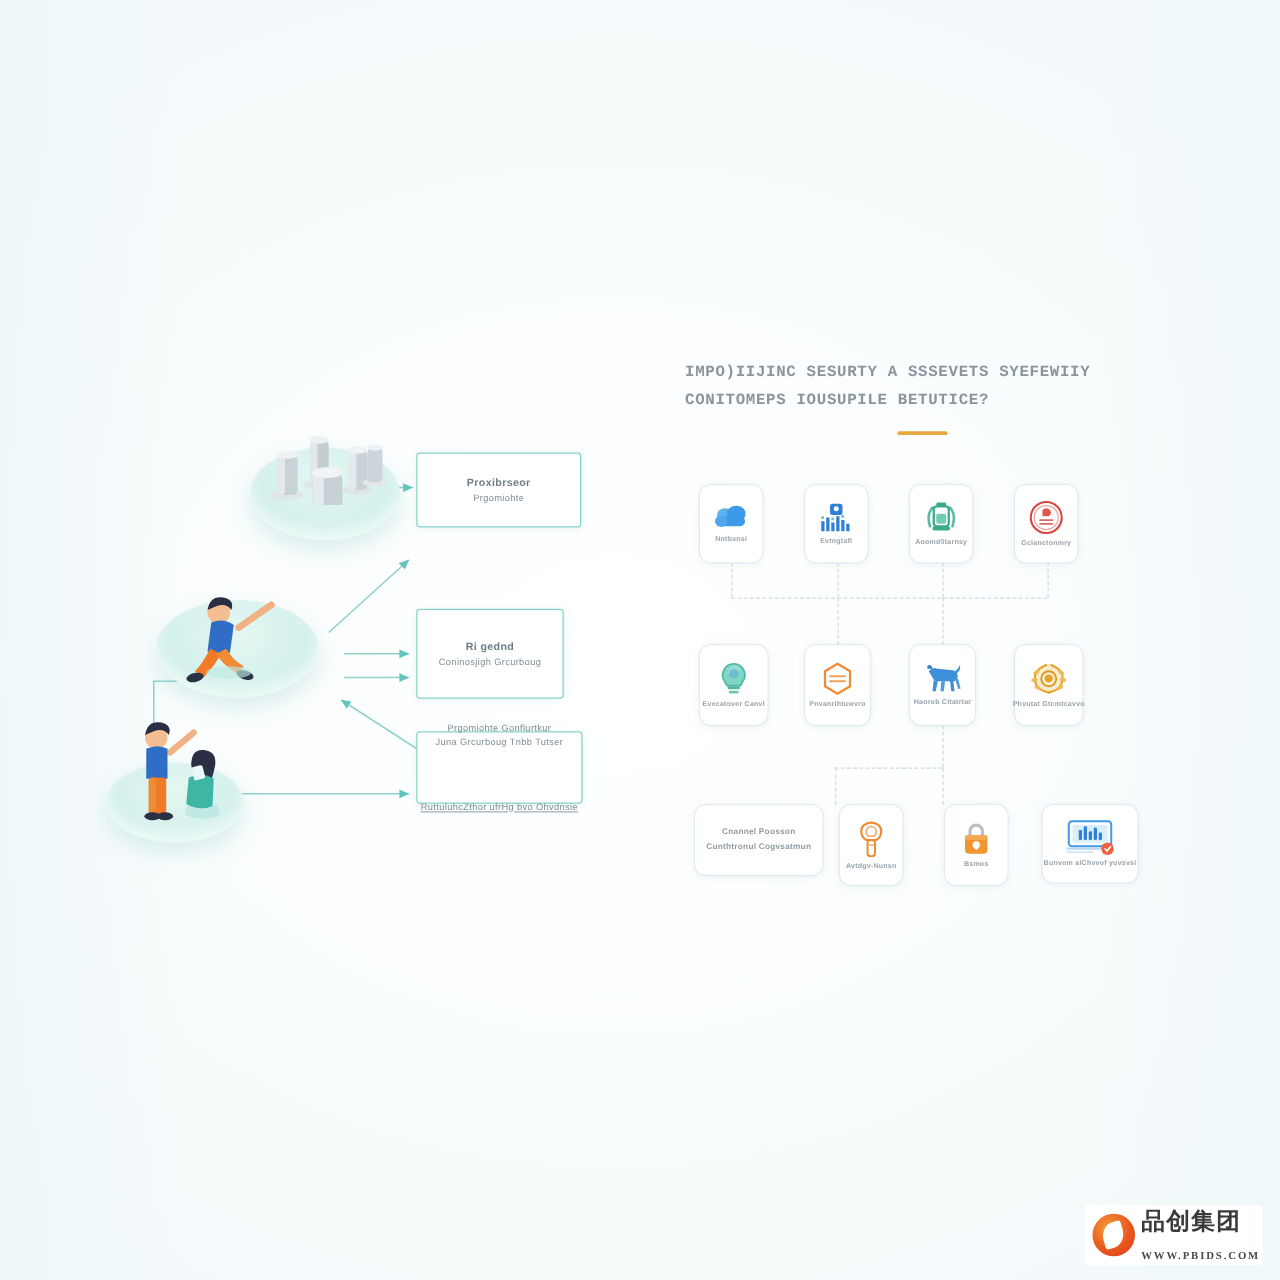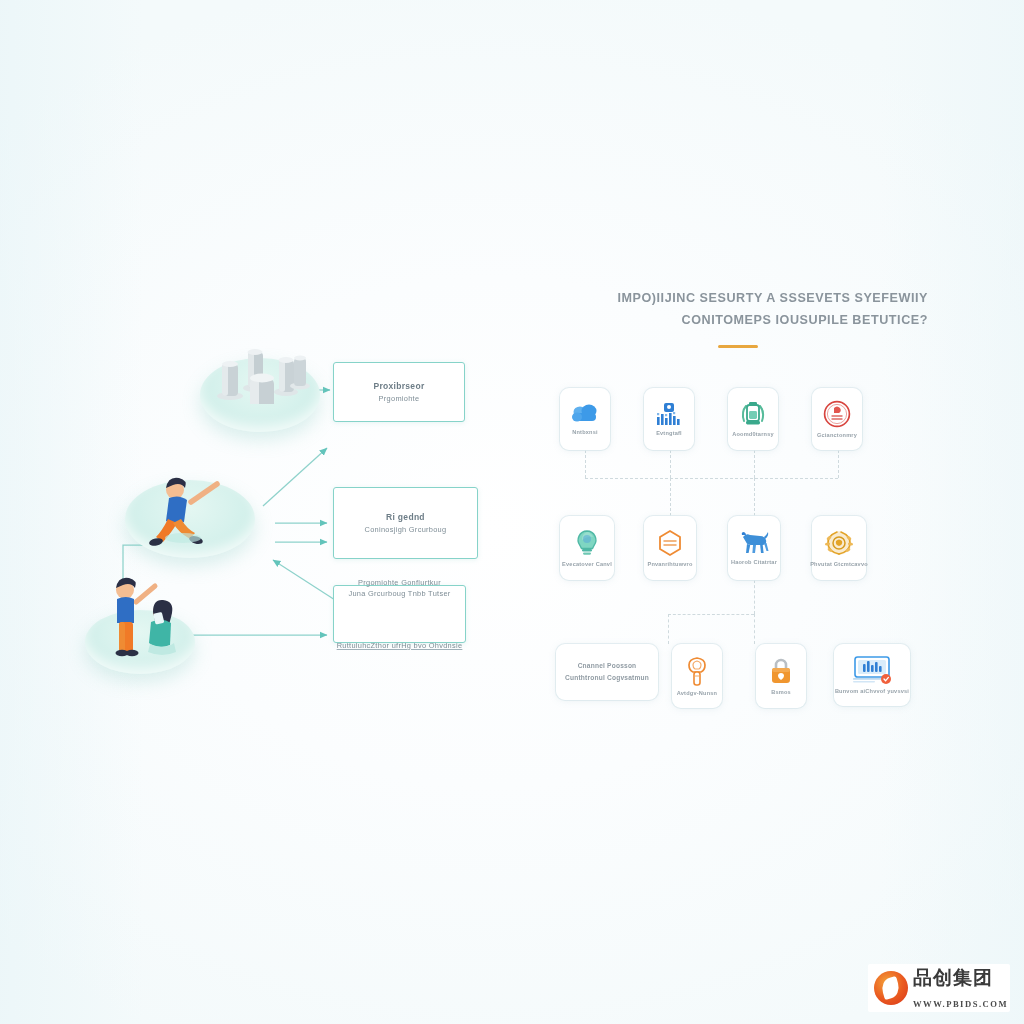--- a/index.html
+++ b/index.html
@@ -54,21 +54,21 @@
     white-space:nowrap;
   }
   .fbox .ln.t{font-size:8.5px;font-weight:700;color:#6d7d87;}
   .fbox .ln.s{font-size:7.4px;font-weight:400;}
   .fbox .ln.u{text-decoration:underline;text-decoration-color:#9fb0b8;margin-top:40px;}
 
   
   #right-panel{position:absolute;left:548px;top:288px;width:380px;height:440px;}
 
   #rp-title{
-    position:absolute;left:0;top:0;width:380px;text-align:right;
+    position:absolute;left:0;top:0;width:380px;text-align:left;font-family:Liberation Mono, monospace;
   }
   #rp-title .tl{
     display:block;
     font-size:12.6px;font-weight:700;
     color:#8a949c;
     letter-spacing:.55px;
     line-height:1.72;
     filter:blur(.5px);
     white-space:nowrap;
   }
@@ -238,21 +238,21 @@
         <rect x="72" y="64" width="9" height="11" rx="1.6" fill="#eaf6f8" transform="rotate(-14 72 64)"></rect>
       </g>
     </svg>
   </div>
 
   <div class="fbox" style="left:238px;top:32px;width:132px;height:60px;flex-direction:column;">
     <span class="ln t">Proxibrseor</span>
     <span class="ln s">Prgomiohte</span>
   </div>
 
-  <div class="fbox" style="left:238px;top:157px;width:145px;height:72px;flex-direction:column;">
+  <div class="fbox" style="left:238px;top:157px;width:118px;height:72px;flex-direction:column;">
     <span class="ln t">Ri gednd</span>
     <span class="ln s">Coninosjigh Grcurboug</span>
   </div>
 
   <div class="fbox" style="left:238px;top:255px;width:133px;height:58px;flex-direction:column;">
     <span class="ln s">Prgomiohte Gonflurtkur</span>
     <span class="ln s">Juna Grcurboug Tnbb Tutser</span>
     <span class="ln s u">RuttuluhcZthor ufrHg bvo Ohvdnsie</span>
   </div>
 </div>

